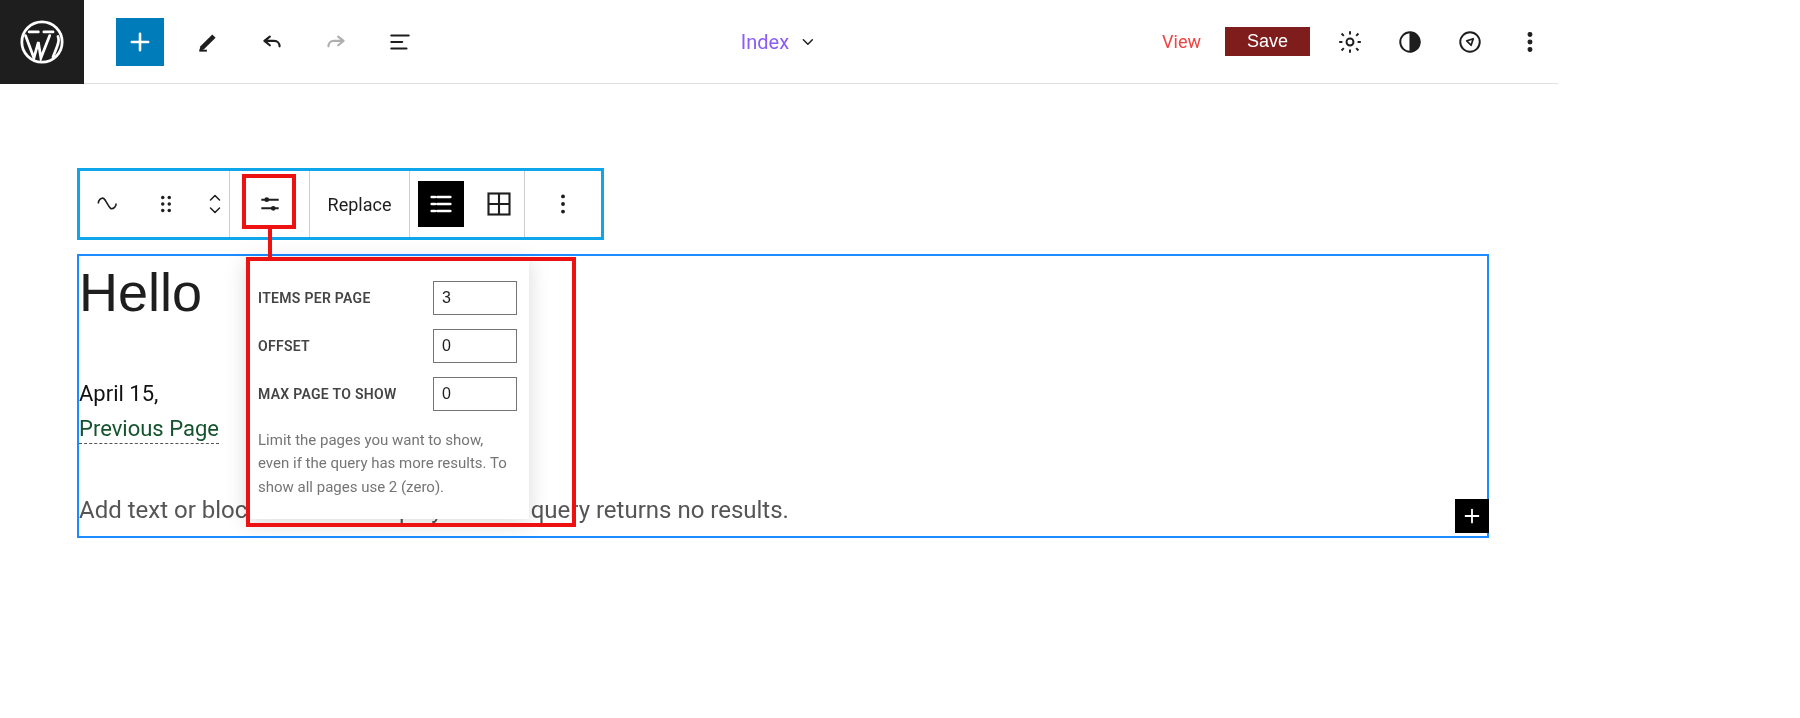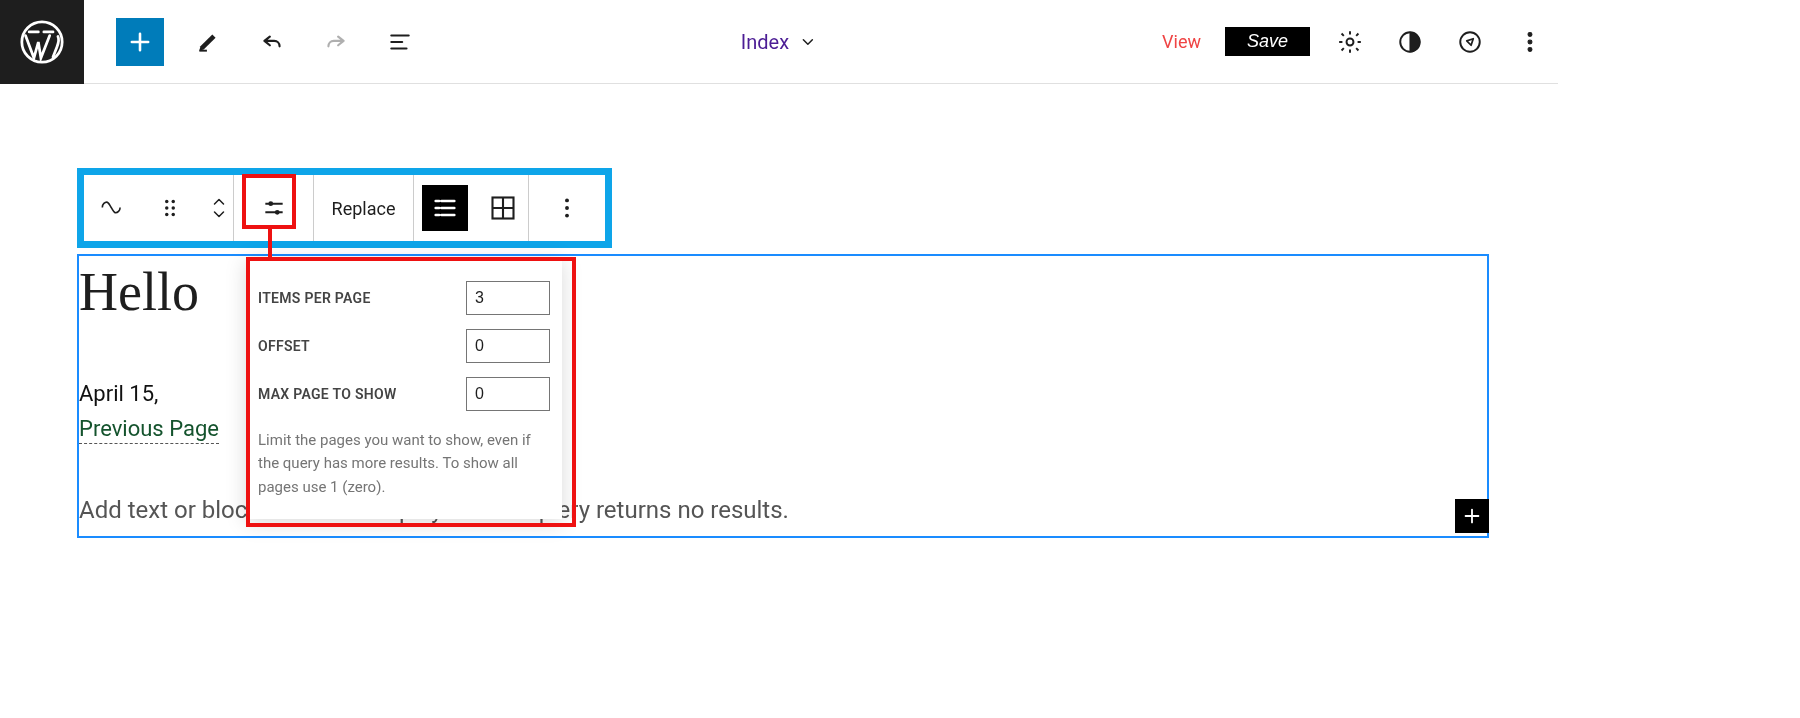--- a/index.html
+++ b/index.html
@@ -7,58 +7,58 @@
   .wrap { width:1558px; height:718px; position:relative; }
 
   
   .topbar { height:84px; border-bottom:1px solid #e0e0e0; display:flex; align-items:center; }
   .wp-logo { width:84px; height:84px; background:#1e1e1e; display:flex; align-items:center; justify-content:center; }
   .wp-logo svg { width:44px; height:44px; }
   .top-left { display:flex; align-items:center; padding-left:32px; gap:24px; }
   .add-btn { width:48px; height:48px; background:#007cba; display:flex; align-items:center; justify-content:center; }
   .icon-btn { width:40px; height:40px; display:flex; align-items:center; justify-content:center; cursor:pointer; }
   .icon-btn svg { width:26px; height:26px; }
-  .top-center { position:absolute; left:50%; transform:translateX(-50%); display:flex; align-items:center; gap:10px; font-size:20px; color:#4c1d95; }
+  .top-center { position:absolute; left:50%; transform:translateX(-50%); display:flex; align-items:center; gap:10px; font-size:20px; color:#8b5cf6; }
   .top-right { margin-left:auto; display:flex; align-items:center; gap:20px; padding-right:8px; }
   .view-link { color:#ef4444; font-size:18px; text-decoration:none; padding:10px 4px; }
-  .save-btn { background:#000000; color:#fff; padding:4px 22px; font-size:18px; border:none; cursor:pointer;font-style:italic; }
+  .save-btn { background:#7f1d1d; color:#fff; padding:4px 22px; font-size:18px; border:none; cursor:pointer; }
   .top-right .icon-btn svg { stroke:#1e1e1e; }
 
   
-  .block-toolbar { position:absolute; left:77px; top:168px; display:flex; border:7px solid #0ea5e9; background:#fff; }
+  .block-toolbar { position:absolute; left:77px; top:168px; display:flex; border:3px solid #0ea5e9; background:#fff; }
   .block-toolbar .cell { border-right:1px solid #ccc; display:flex; align-items:center; justify-content:center; height:66px; }
   .block-toolbar .cell:last-child { border-right:none; }
   .cell-a { width:150px; gap:20px; }
   .cell-b { width:80px; }
   .cell-c { width:100px; font-size:18px; }
   .cell-d { width:115px; gap:18px; }
   .cell-e { width:76px; }
   .stack-view { width:46px; height:46px; background:#000; display:flex; align-items:center; justify-content:center; }
   .grid-view { width:34px; height:34px; display:flex; align-items:center; justify-content:center; }
   .mover { display:flex; flex-direction:column; gap:0; line-height:10px; font-size:13px; color:#1e1e1e; align-items:center; }
 
   
   .hl-toolbtn { position:absolute; left:242px; top:174px; width:54px; height:55px; border:4px solid #e11; pointer-events:none; }
   .hl-line { position:absolute; left:268px; top:229px; width:4px; height:28px; background:#e11; pointer-events:none; }
   .hl-popover { position:absolute; left:246px; top:257px; width:330px; height:270px; border:4px solid #e11; pointer-events:none; }
 
   
   .canvas-sel { position:absolute; left:77px; top:254px; width:1412px; height:284px; border:2px solid #1a8cff; }
 
   
-  .post-title { position:absolute; left:79px; top:261px; font-family: Liberation Serif, serif; font-size:54px; font-weight:400;text-align:right; }
+  .post-title { position:absolute; left:79px; top:261px; font-family: Liberation Sans, sans-serif; font-size:54px; font-weight:400;text-align:right; }
   .post-date  { position:absolute; left:79px; top:381px; font-size:22px; color:#111; }
   .prev-page  { position:absolute; left:79px; top:416px; font-size:22px; color:#14532d; border-bottom:1px dashed #555; padding-bottom:2px; cursor:pointer; }
   .placeholder-text { position:absolute; left:79px; top:496px; font-size:24px; color:#555; white-space:pre; }
 
   
   .appender { position:absolute; left:1455px; top:499px; width:34px; height:34px; background:#000; display:flex; align-items:center; justify-content:center; }
 
   
-  .popover { position:absolute; left:246px; top:257px; width:316px; background:#fff; box-shadow:0 4px 20px rgba(0,0,0,0.15); padding:10px 12px 20px 12px; }
+  .popover { position:absolute; left:246px; top:257px; width:283px; background:#fff; box-shadow:0 4px 20px rgba(0,0,0,0.15); padding:10px 12px 20px 12px; }
   .pop-row { display:flex; align-items:center; justify-content:space-between; margin-top:14px; }
   .pop-label { font-size:14px; font-weight:600; color:#444; letter-spacing:.3px; text-transform:uppercase; }
   .pop-input { width:84px; height:34px; border:1px solid #757575; padding:0 8px; font-size:16px; color:#1e1e1e; }
   .pop-help { font-size:15px; color:#757575; line-height:1.55; margin-top:18px; }
   .disabled svg { opacity:.35; }
 </style>
 </head>
 <body>
 
 <div class="wrap">
@@ -217,20 +217,20 @@
       <input class="pop-input" value="3" style="">
     </div>
     <div class="pop-row">
       <span class="pop-label">OFFSET</span>
       <input class="pop-input" value="0" style="">
     </div>
     <div class="pop-row">
       <span class="pop-label">MAX PAGE TO SHOW</span>
       <input class="pop-input" value="0" style="">
     </div>
-    <div class="pop-help">Limit the pages you want to show, even if the query has more results. To show all pages use 1 (zero).</div>
+    <div class="pop-help">Limit the pages you want to show, even if the query has more results. To show all pages use 2 (zero).</div>
   </div>
 
   <div class="hl-toolbtn"></div>
   <div class="hl-line"></div>
   <div class="hl-popover"></div>
 
 </div>
 
 </body></html>

